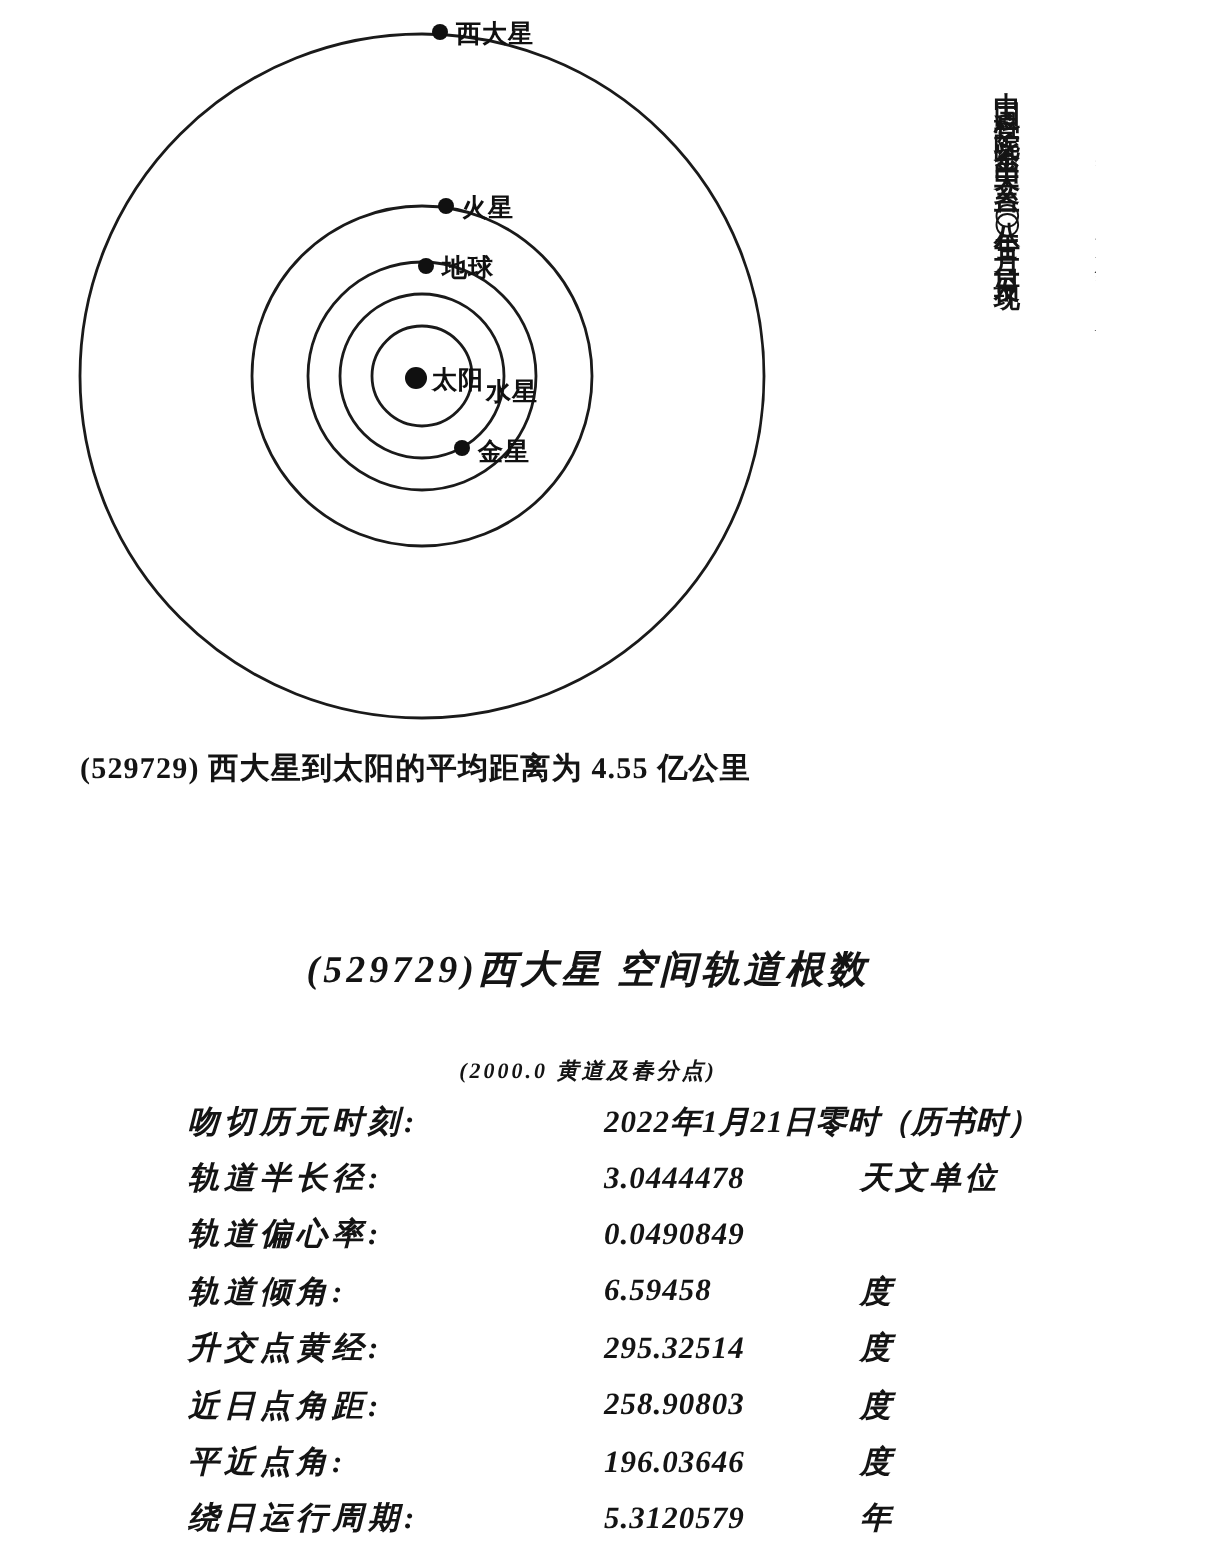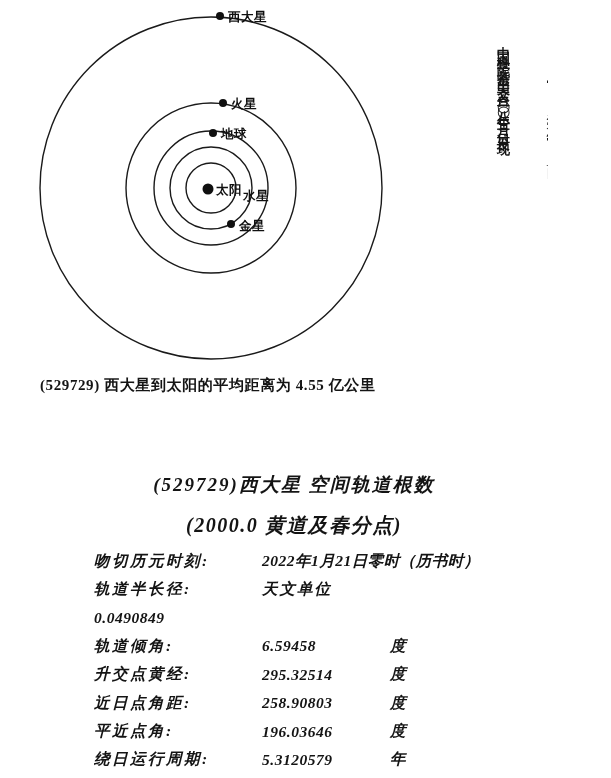--- a/index.html
+++ b/index.html
@@ -68,42 +68,42 @@
     width: 588px;
     text-align: center;
     font-style: italic;
   }
   .section-title {
     font-size: 19px;
     font-weight: bold;
     letter-spacing: 2px;
   }
   .section-subtitle {
-    margin-top: 14px;
-    font-size: 20px;
+    margin-top: 30px;
+    font-size: 11px;
     font-weight: bold;
     letter-spacing: 1.5px;
   }
   
   .elements-table {
     position: absolute;
     left: 94px; top: 547px;
     width: 470px;
   }
   .el-row {
     display: flex;
     height: 28.4px;
     align-items: center;
     font-weight: bold;
     font-size: 15.5px;
     white-space: nowrap;
     font-style: italic;
   }
   .el-label { width: 168px; letter-spacing: 2.5px; }
-  .el-value { width: 128px; letter-spacing: 0.5px; }
+  .el-value { width: 128px; letter-spacing: 0.5px; margin-left: 40px; }
   .el-unit  { letter-spacing: 2px; }
 </style>
 </head>
 <body>
 
 <div class="page">
 
   <svg class="orbit-diagram" viewBox="0 0 440 372" aria-hidden="false">
     <circle class="orbit" cx="211" cy="188" r="171"></circle>
     <circle class="orbit" cx="211" cy="188" r="85"></circle>
@@ -138,23 +138,25 @@
   </div>
 
   <div class="elements-table">
     <div class="el-row">
       <span class="el-label">吻切历元时刻:</span>
       <span class="el-value">2022年1月21日零时（历书时）</span>
       <span class="el-unit"></span>
     </div>
     <div class="el-row">
       <span class="el-label">轨道半长径:</span>
+      <span class="el-value">3.0444478</span>
       <span class="el-unit">天文单位</span>
     </div>
     <div class="el-row">
+      <span class="el-label">轨道偏心率:</span>
       <span class="el-value">0.0490849</span>
       <span class="el-unit"></span>
     </div>
     <div class="el-row">
       <span class="el-label">轨道倾角:</span>
       <span class="el-value">6.59458</span>
       <span class="el-unit">度</span>
     </div>
     <div class="el-row">
       <span class="el-label">升交点黄经:</span>

